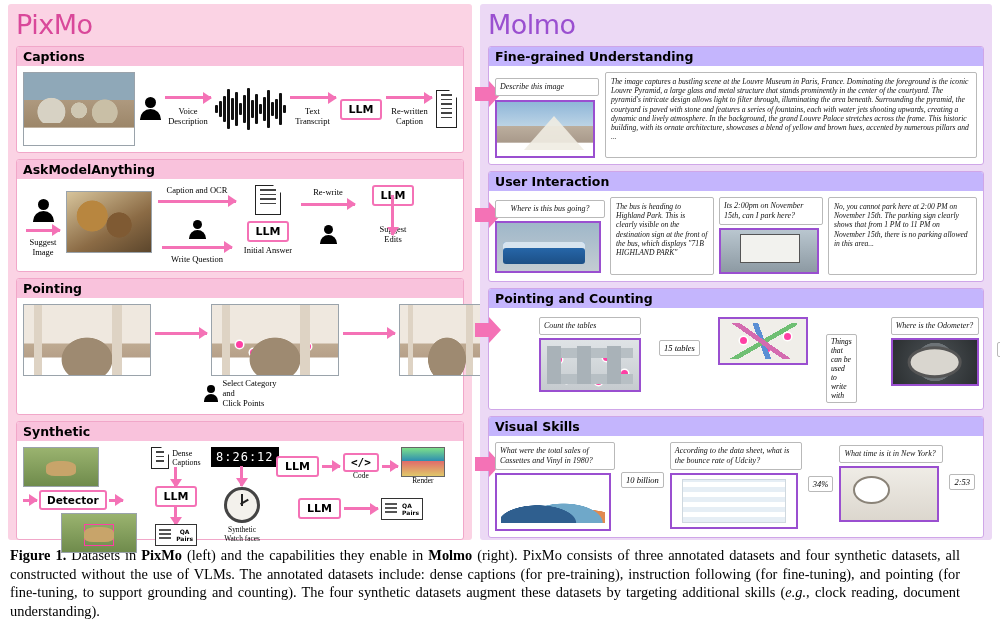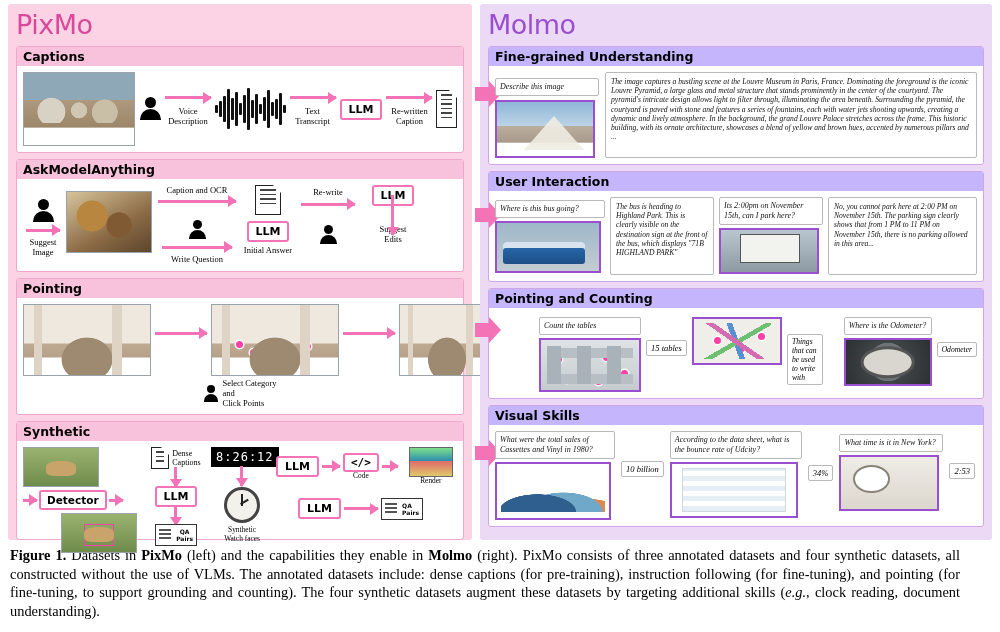--- a/index.html
+++ b/index.html
@@ -572,21 +572,21 @@
                     <div class="head"></div>
                   </div>
                 <div style="text-align:center;">
                   <div class="code">&lt;/&gt;</div>
                   <div class="minic">Code</div>
                 </div>
                 <div class="arrow" style="width:16px;">
                     <div class="shaft"></div>
                     <div class="head"></div>
                   </div>
-                <div style="text-align:center;margin-left:8px;">
+                <div style="text-align:center;">
                   <div class="render"></div>
                   <div class="minic">Render</div>
                 </div>
               </div>
               <div class="row" style="gap:3px;margin-top:12px;padding-left:22px;">
                 <div class="llm">LLM</div>
                 <div class="arrow" style="width:34px;">
                     <div class="shaft"></div>
                     <div class="head"></div>
                   </div>
@@ -630,42 +630,42 @@
       <div class="section">
         <div class="bigarrow" style="top:30px;">
           <svg width="26" height="26" viewBox="0 0 26 26">
               <polygon points="0,6 14,6 14,0 26,13 14,26 14,20 0,20" fill="#f472b6"></polygon>
             </svg>
         </div>
         <div class="section-head">User Interaction</div>
         <div class="section-body">
           <div class="row" style="gap:5px;align-items:flex-start;">
             <div style="width:110px;">
-              <div class="qbox" style="width:100%;">Where is this bus going?</div>
+              <div class="qbox" style="width:100%;text-align:center;">Where is this bus going?</div>
               <div class="img bus" style="width:106px;height:52px;margin-top:3px;border:2px solid #9a4fd0;"></div>
             </div>
             <div class="bubble" style="width:104px;height:78px;overflow:hidden;">The bus is heading to Highland Park. This is clearly visible on the destination sign at the front of the bus, which displays "71B HIGHLAND PARK"</div>
             <div style="width:104px;">
               <div class="qbox" style="width:100%;">Its 2:00pm on November 15th, can I park here?</div>
               <div class="img sign" style="width:100px;height:46px;margin-top:3px;border:2px solid #9a4fd0;"></div>
             </div>
             <div class="bubble" style="flex:1;height:78px;overflow:hidden;">No, you cannot park here at 2:00 PM on November 15th. The parking sign clearly shows that from 1 PM to 11 PM on November 15th, there is no parking allowed in this area...</div>
           </div>
         </div>
       </div>
 
       <div class="section">
         <div class="bigarrow" style="top:28px;">
           <svg width="26" height="26" viewBox="0 0 26 26">
               <polygon points="0,6 14,6 14,0 26,13 14,26 14,20 0,20" fill="#f472b6"></polygon>
             </svg>
         </div>
         <div class="section-head">Pointing and Counting</div>
         <div class="section-body">
-          <div class="row" style="gap:5px;align-items:flex-start;padding-left:44px;">
+          <div class="row" style="gap:18px;align-items:flex-start;padding-left:44px;">
             <div style="width:106px;">
               <div class="qbox" style="width:100%;">Count the tables</div>
               <div class="img tables" style="width:102px;height:54px;margin-top:3px;border:2px solid #9a4fd0;">
                 <div class="dot" style="left:14px;top:16px;"></div>
                 <div class="dot" style="left:38px;top:20px;"></div>
                 <div class="dot" style="left:62px;top:14px;"></div>
                 <div class="dot" style="left:22px;top:36px;"></div>
                 <div class="dot" style="left:54px;top:38px;"></div>
                 <div class="dot" style="left:80px;top:30px;"></div>
               </div>

